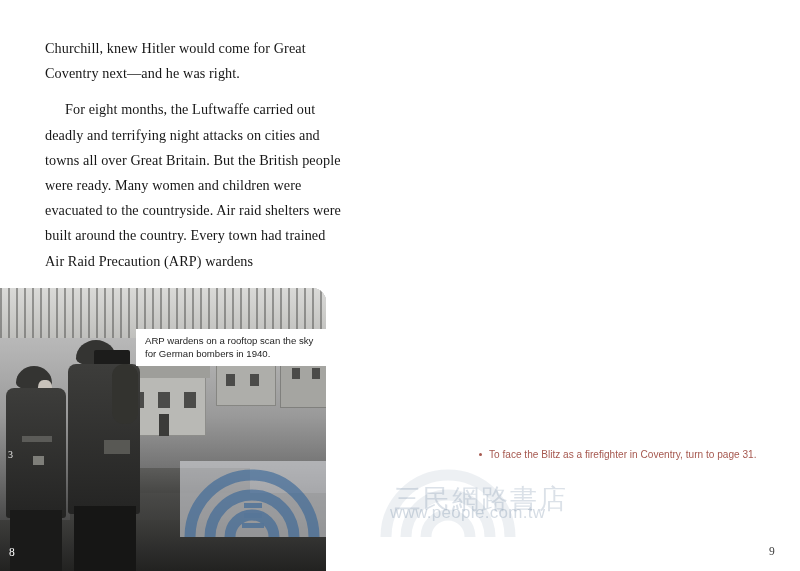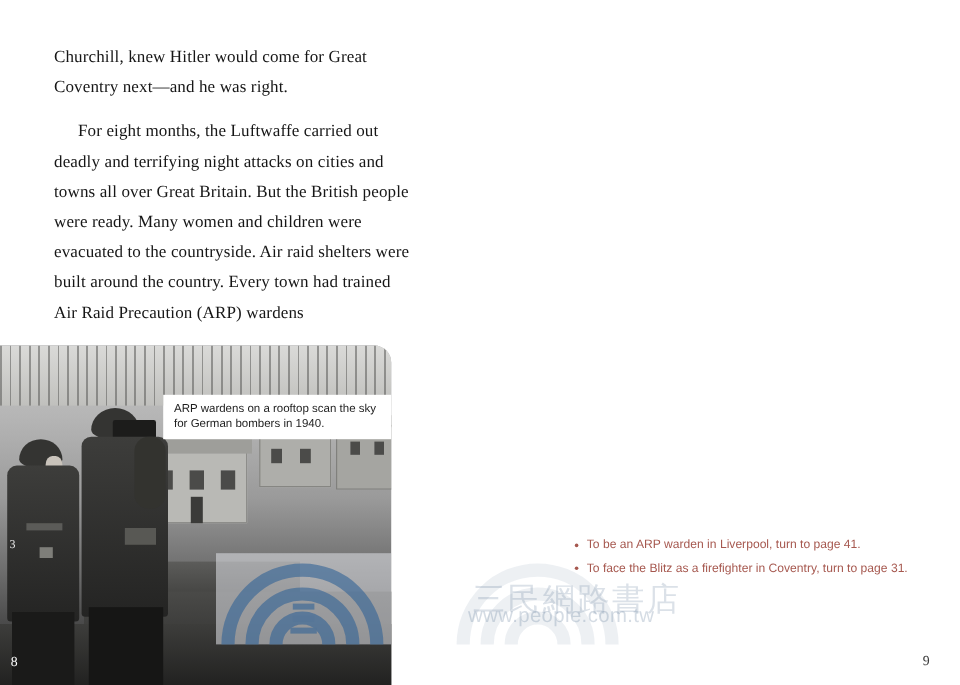--- a/index.html
+++ b/index.html
@@ -334,24 +334,20 @@
     <div class="caption">ARP wardens on a rooftop scan the sky for German bombers in 1940.</div>
 
     <div class="folio folio-left">8</div>
   </div>
 
   <div class="page-right">
     
   </div>
 
   <ul class="choices">
-    <li>
-      <span class="bullet"></span>
-      <span>To be an ARP warden in Liverpool, turn to page 41.</span>
-    </li>
     <li>
       <span class="bullet"></span>
       <span>To face the Blitz as a firefighter in Coventry, turn to page 31.</span>
     </li>
   </ul>
 
   <div class="folio folio-right">9</div>
 
   <div class="watermark">
 

